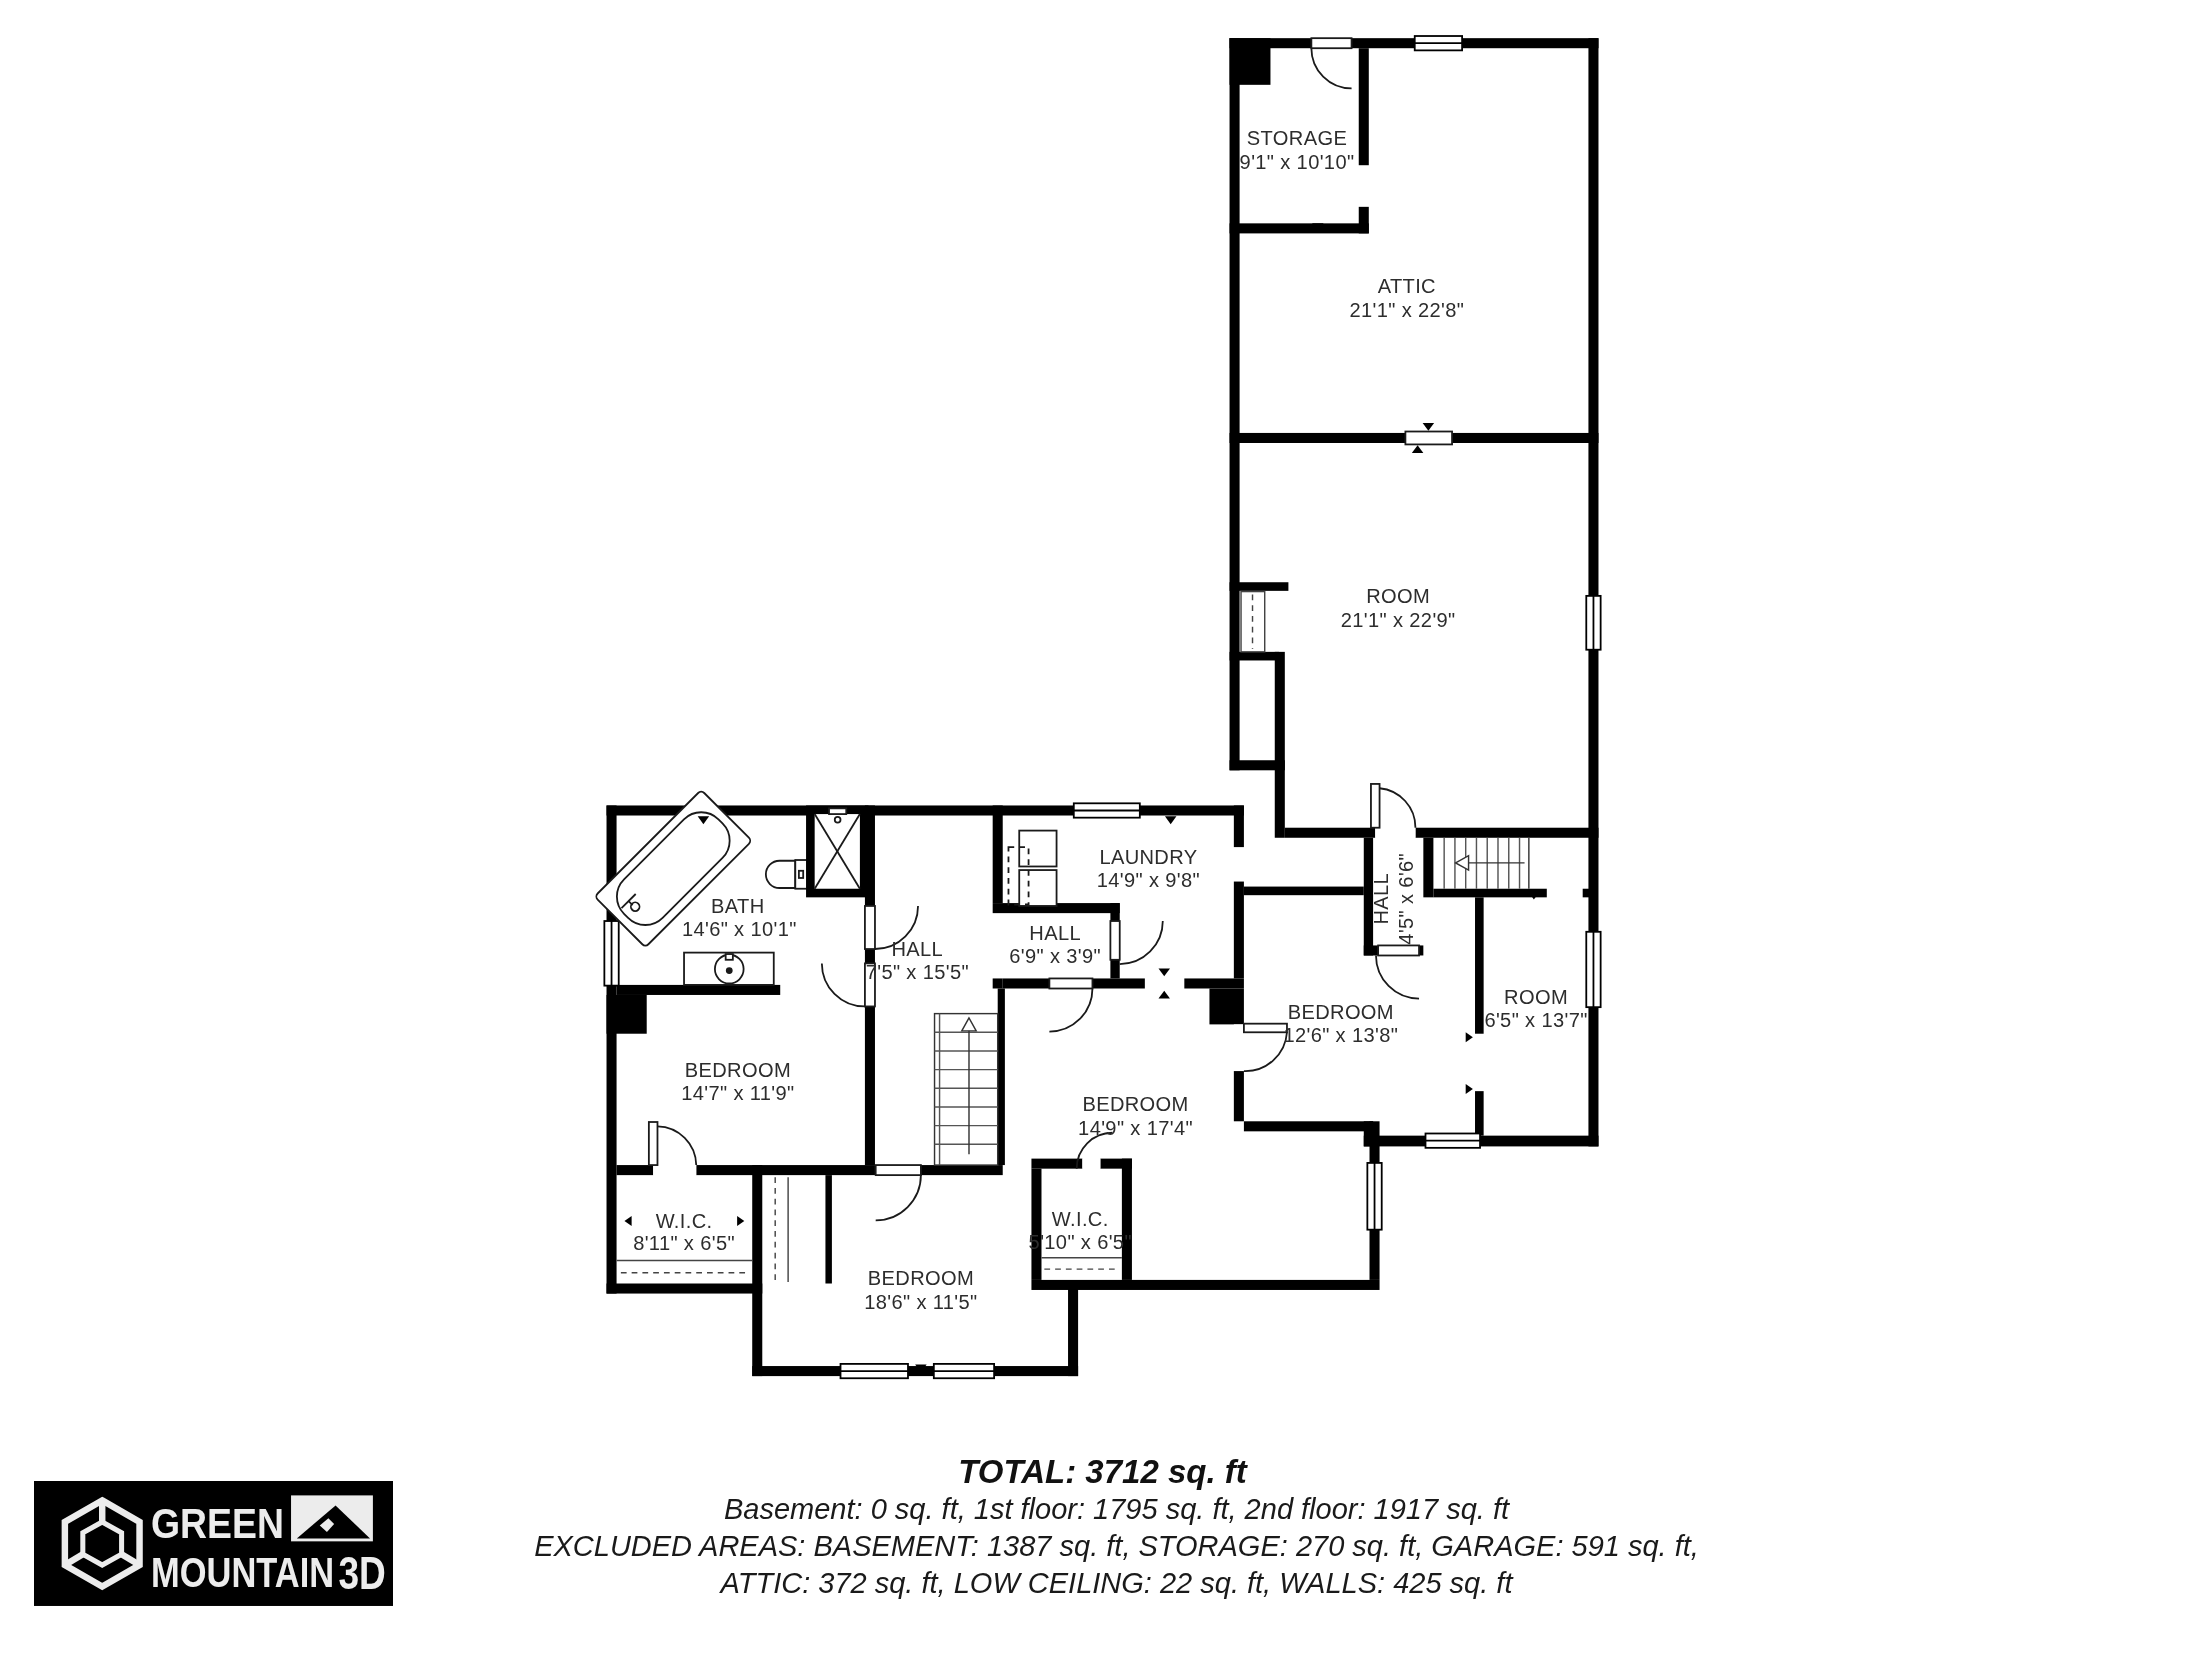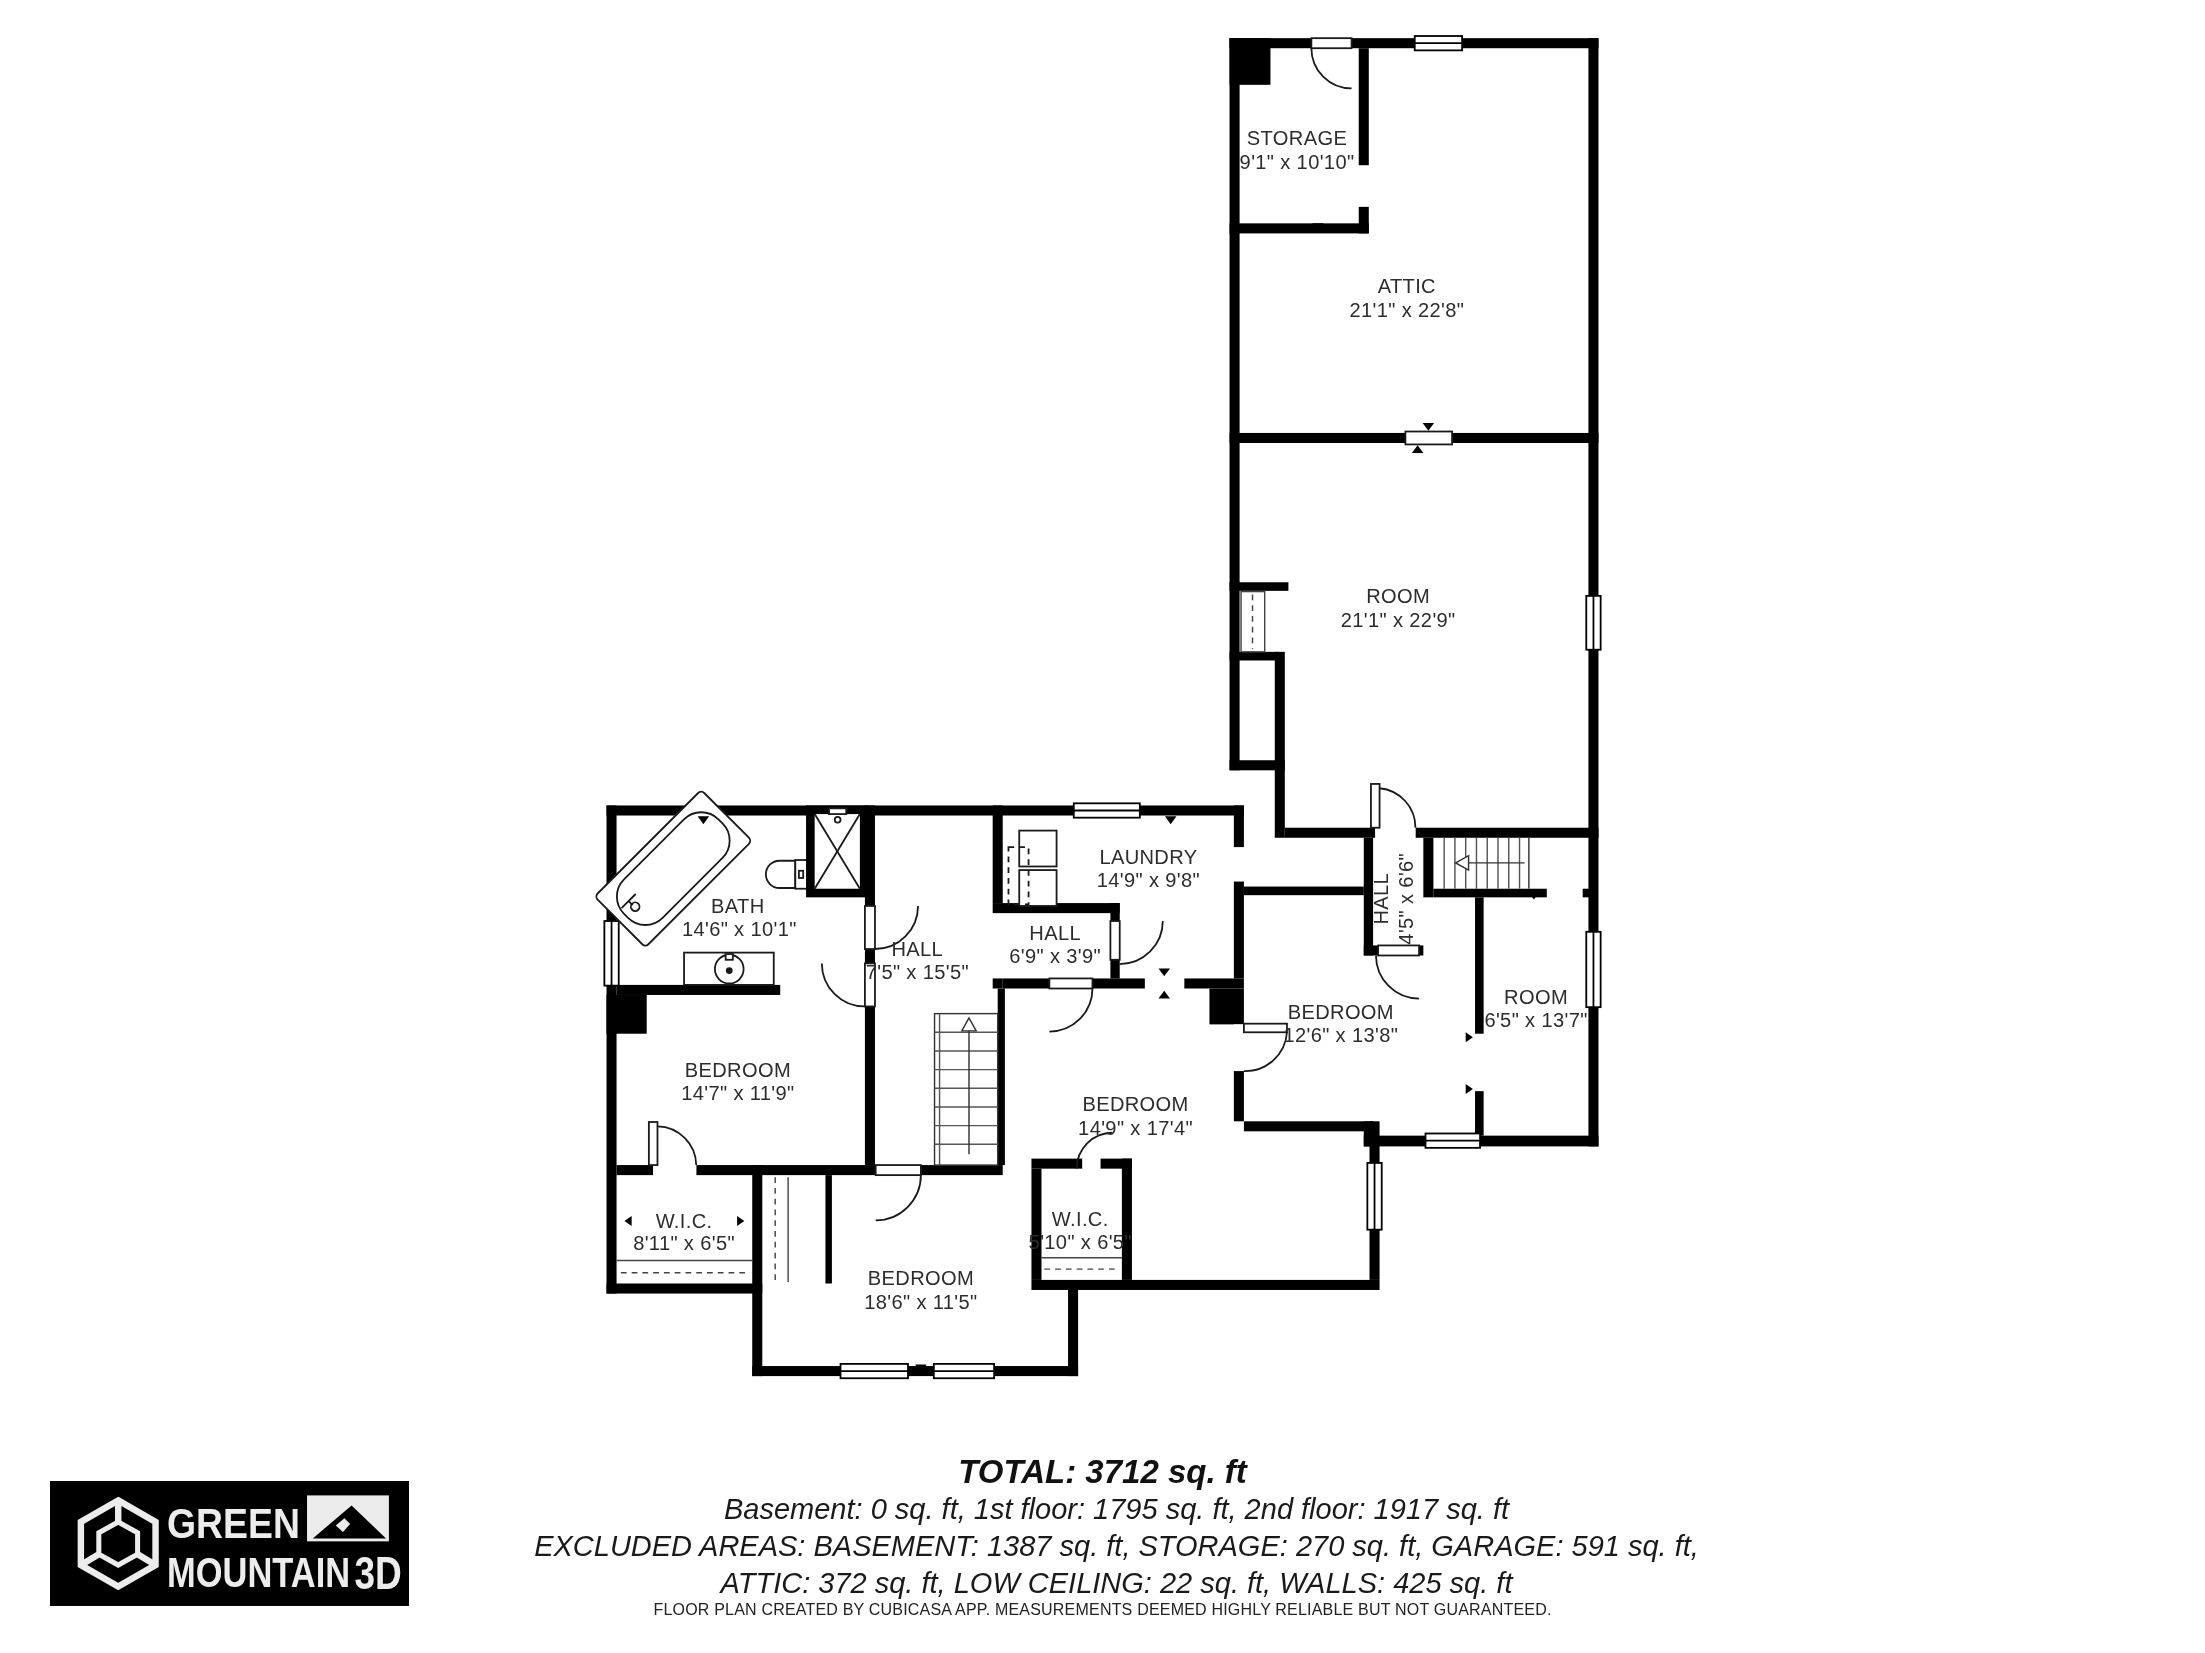--- a/index.html
+++ b/index.html
@@ -5,21 +5,21 @@
   html,body{margin:0;padding:0;background:#ffffff;}
   #page{position:relative;width:2205px;height:1654px;background:#ffffff;overflow:hidden;
         font-family:"Liberation Sans", sans-serif;}
   #plan-svg{position:absolute;left:0;top:0;}
   .room-name, .room-dims{fill:#2d2d2d;font-family:"Liberation Sans",sans-serif;font-size:28px;letter-spacing:0.5px;}
   .footer{position:absolute;top:1452px;left:0;width:2205px;text-align:center;color:#111;font-style:italic;}
   .footer .total{font-size:33px;font-weight:bold;line-height:39px;}
   .footer .fline{font-size:29px;line-height:37px;color:#1a1a1a;padding-left:28px;}
   .disclaimer{position:absolute;top:1601px;left:0;width:2205px;text-align:center;
               font-size:16px;color:#222;letter-spacing:0.2px;}
-  #logo{position:absolute;left:50px;top:1481px;width:359px;height:112px;background:#000;}
+  #logo{position:absolute;left:34px;top:1481px;width:359px;height:112px;background:#000;}
 </style>
 </head>
 <body>
 
 <div id="page">
 
 <svg id="plan-svg" width="2205" height="1654" viewBox="0 0 3072 2304">
 
   <g fill="#000000">
 
@@ -359,21 +359,20 @@
   </g>
 </svg>
 
   <div class="footer">
     <div class="total">TOTAL: 3712 sq. ft</div>
     <div class="fline">Basement: 0 sq. ft, 1st floor: 1795 sq. ft, 2nd floor: 1917 sq. ft</div>
     <div class="fline">EXCLUDED AREAS: BASEMENT: 1387 sq. ft, STORAGE: 270 sq. ft, GARAGE: 591 sq. ft,</div>
     <div class="fline">ATTIC: 372 sq. ft, LOW CEILING: 22 sq. ft, WALLS: 425 sq. ft</div>
   </div>
 
-  <div class="disclaimer">FLOOR PLAN CREATED BY CUBICASA APP. MEASUREMENTS DEEMED HIGHLY RELIABLE BUT NOT GUARANTEED.</div>
 
   <div id="logo">
     <svg width="359" height="125" viewBox="0 0 500 174">
       <rect x="0" y="0" width="500" height="174" fill="#000"></rect>
 
       <g stroke="#ececec" stroke-width="9" fill="none">
         <polygon points="95,27 147,57 147,117 95,147 43,117 43,57"></polygon>
         <polygon points="95,57 122,72 122,102 95,117 68,102 68,72" stroke-width="7"></polygon>
         <line x1="95" y1="27" x2="95" y2="57"></line>
         <line x1="147" y1="117" x2="122" y2="102"></line>

